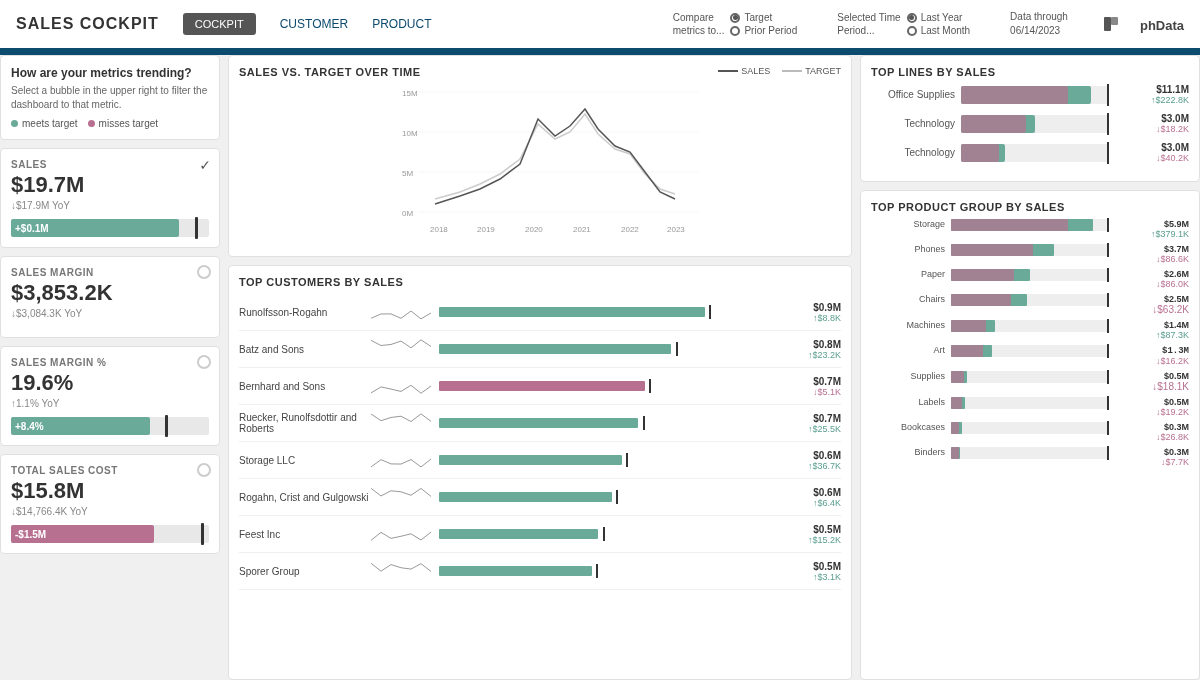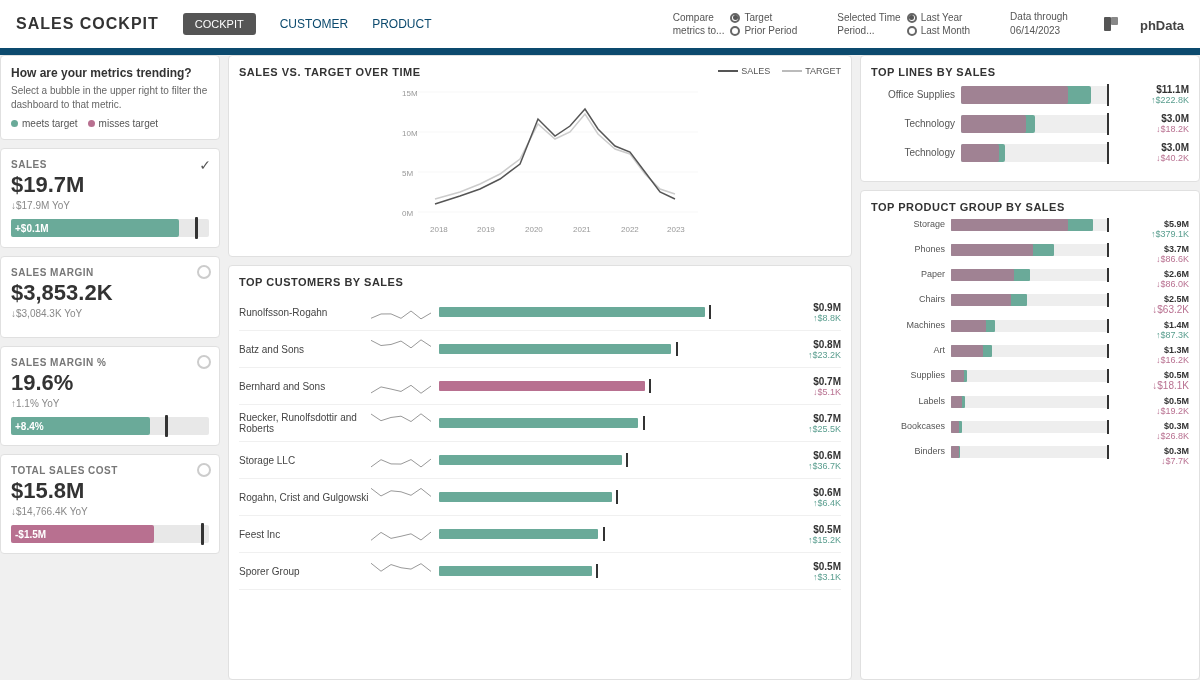--- a/index.html
+++ b/index.html
@@ -481,21 +481,21 @@
     </div>
   </div>
           <div class="prod-row">
     <div class="prod-label">Art</div>
     <div class="prod-track" style="position:relative;">
       <div style="width:26%;position:absolute;top:0;left:0;height:100%;background:#6aaa99;border-radius:1px;"></div>
       <div style="width:20%;position:absolute;top:0;left:0;height:100%;background:#b87090;border-radius:1px;opacity:0.7;"></div>
       <div style="position:absolute;right:0;top:-1px;bottom:-1px;width:2px;background:#333;"></div>
     </div>
     <div class="prod-value">
-      <span style="font-weight:600;color:#333;font-size:9px;">$1.3M</span>
+      <span style="font-weight:600;color:#333;font-size:9px;font-family:Liberation Mono, monospace;">$1.3M</span>
       <span class="rose" style="font-size:9px;display:block;">↓$16.2K</span>
     </div>
   </div>
           <div class="prod-row">
     <div class="prod-label">Supplies</div>
     <div class="prod-track" style="position:relative;">
       <div style="width:10%;position:absolute;top:0;left:0;height:100%;background:#6aaa99;border-radius:1px;"></div>
       <div style="width:8%;position:absolute;top:0;left:0;height:100%;background:#b87090;border-radius:1px;opacity:0.7;"></div>
       <div style="position:absolute;right:0;top:-1px;bottom:-1px;width:2px;background:#333;"></div>
     </div>

